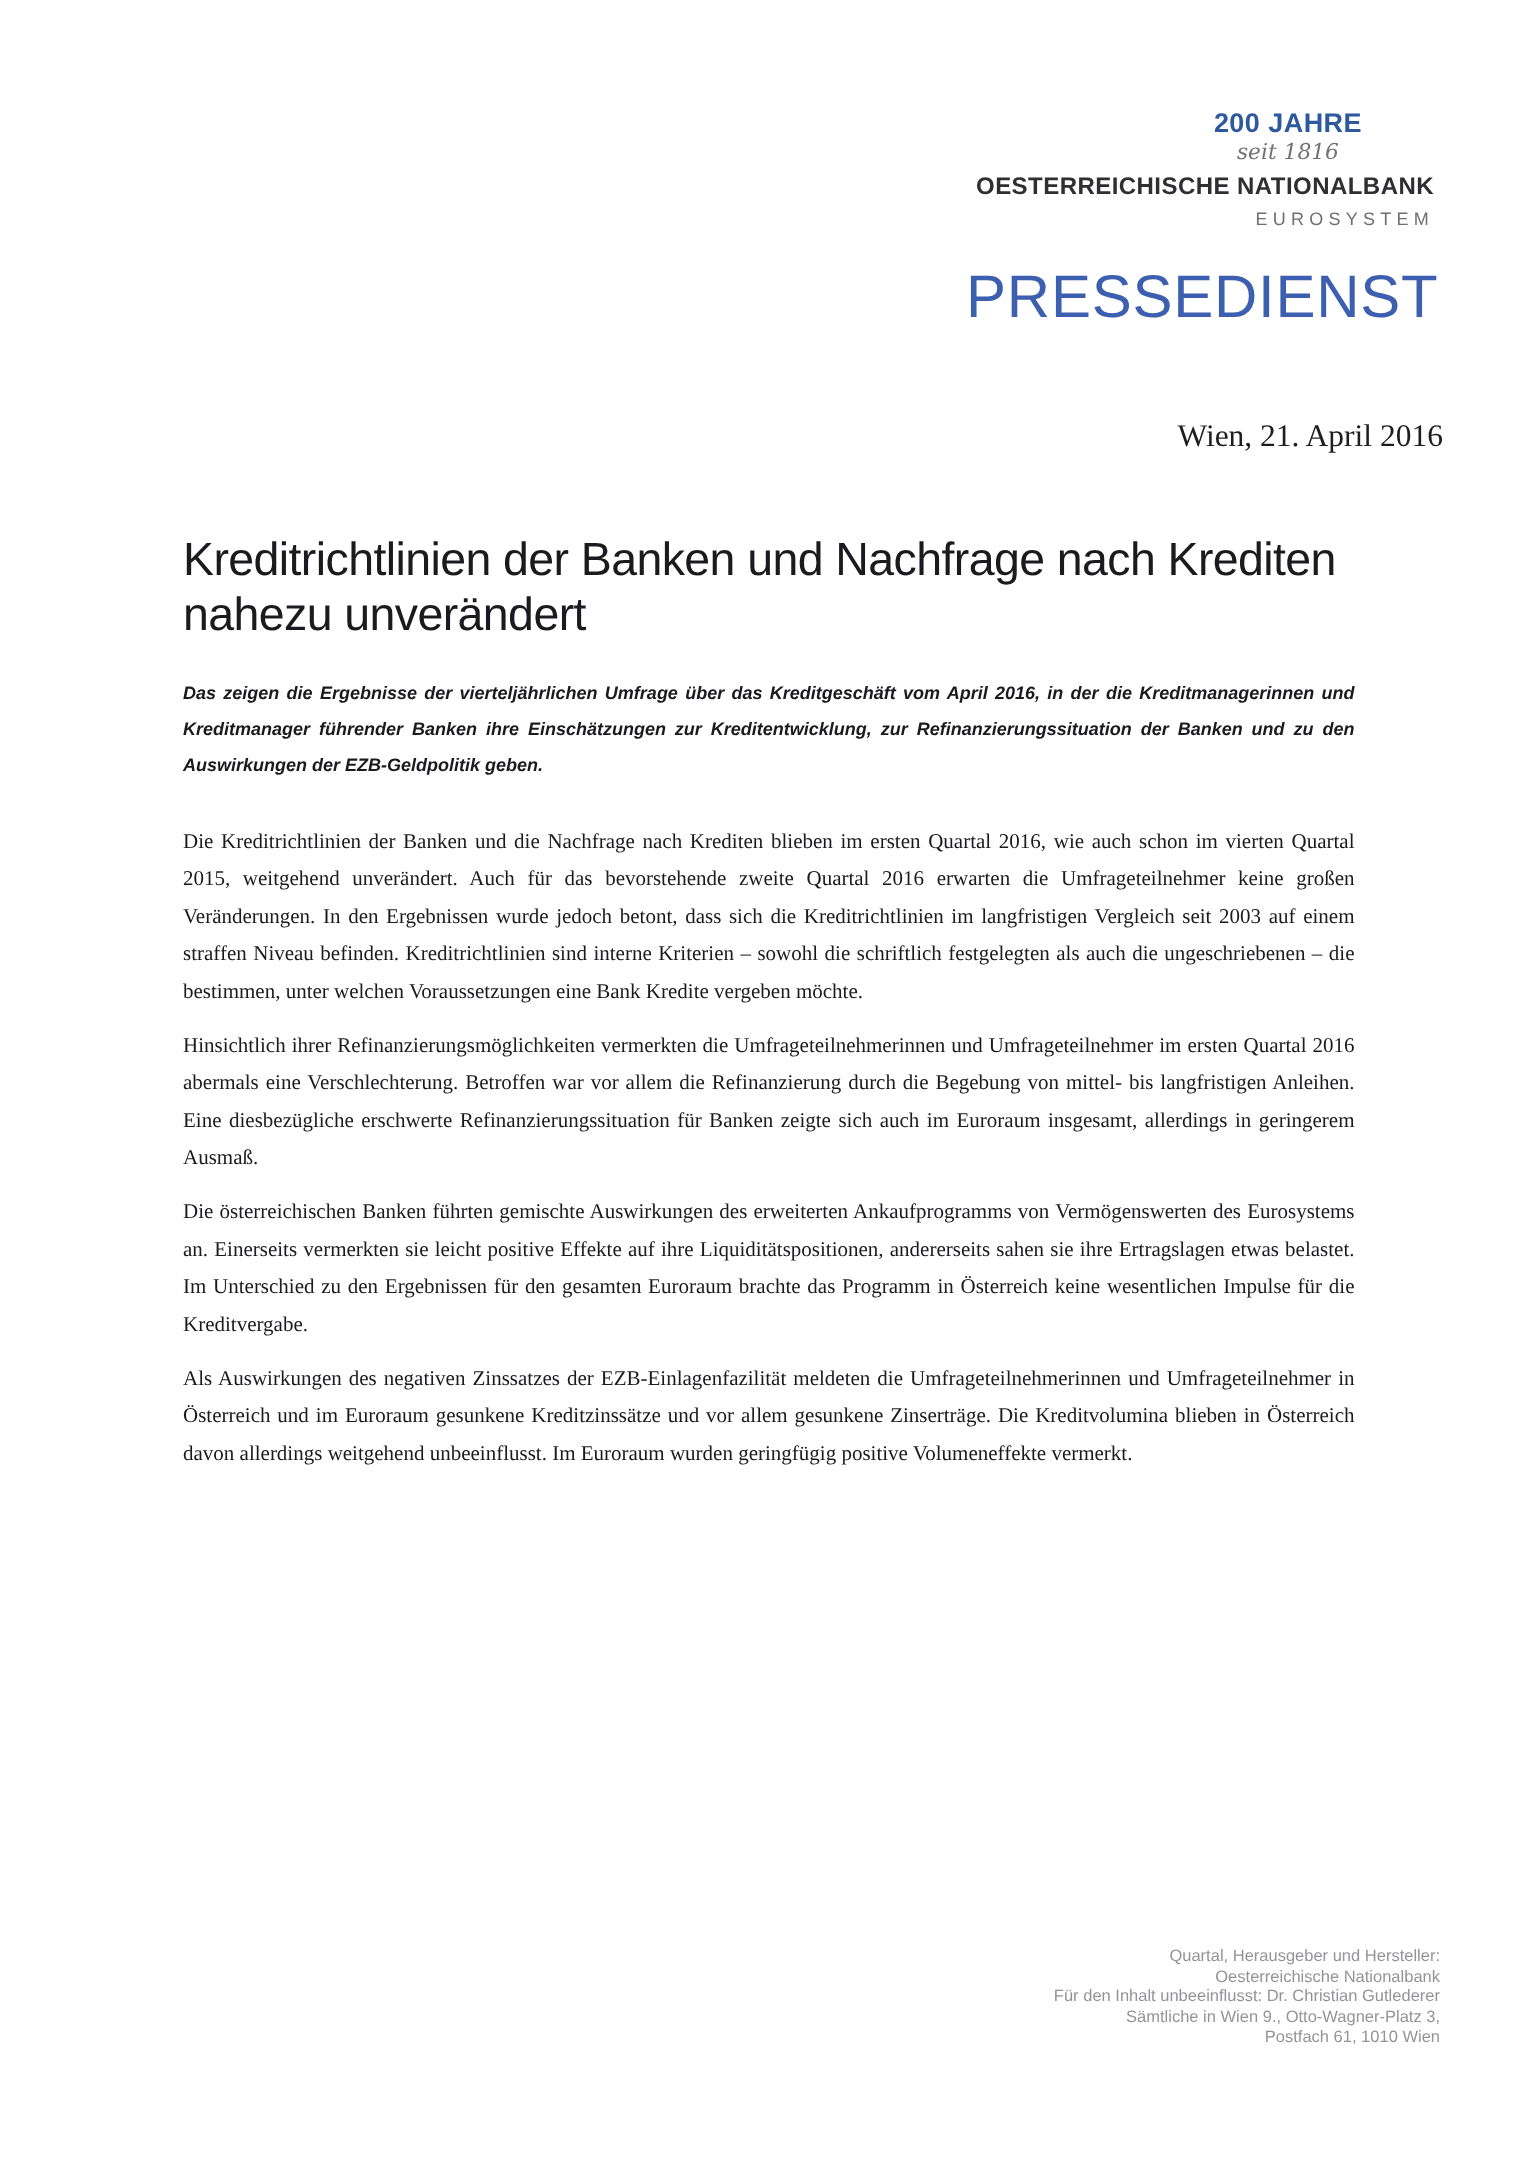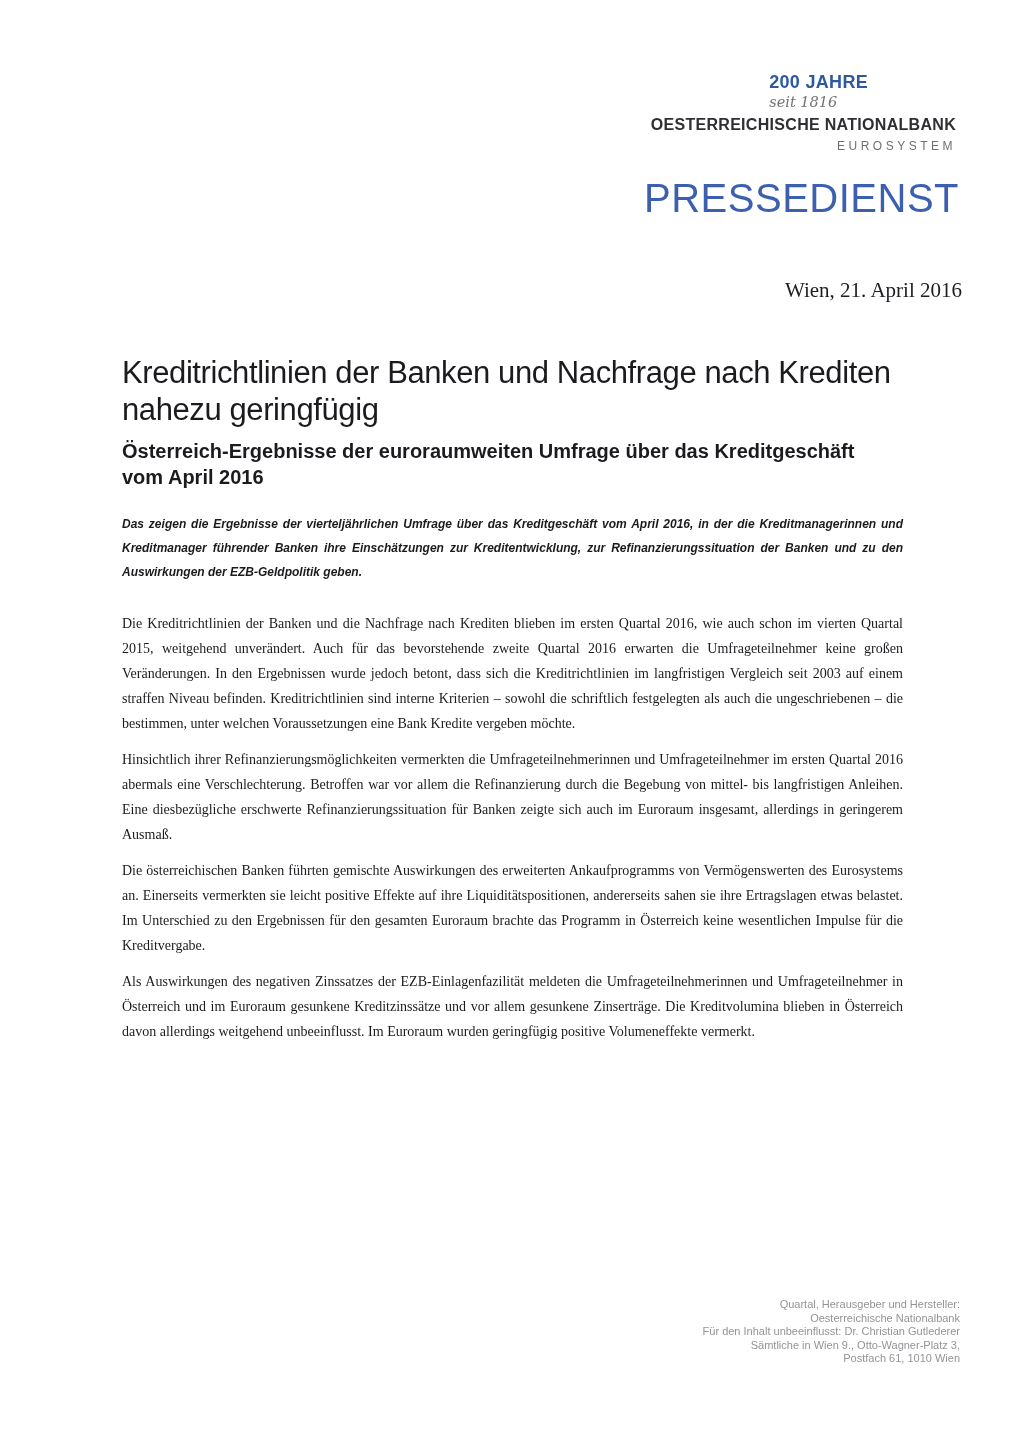--- a/index.html
+++ b/index.html
@@ -22,22 +22,22 @@
     right: 63px;
     display: flex;
     flex-direction: column;
     align-items: flex-end;
   }
   .logo-row {
     display: flex;
     align-items: flex-start;
   }
   .anniversary-block {
-    text-align: left;
-    margin-right: 88px;
+    text-align: center;
+    margin-right: 48px;
     padding-top: 12px;
   }
   .anniversary {
     font-size: 18px;
     font-weight: 700;
     letter-spacing: 0.3px;
     color: #2e5a9d;
   }
   .since {
     font-family: "DejaVu Serif", serif;
@@ -165,22 +165,21 @@
     </div>
     <div class="bank-name">OESTERREICHISCHE NATIONALBANK</div>
     <div class="eurosystem">EUROSYSTEM</div>
   </div>
 
   <div class="masthead">PRESSEDIENST</div>
 
   <div class="dateline">Wien, 21. April 2016</div>
 
   <main class="content">
-    <h1 class="title">Kreditrichtlinien der Banken und Nachfrage nach Krediten nahezu geringfügig</h1>
-    <h2 class="subtitle">Österreich-Ergebnisse der euroraumweiten Umfrage über das Kreditgeschäft vom April 2016</h2>
+    <h1 class="title">Kreditrichtlinien der Banken und Nachfrage nach Krediten nahezu unverändert</h1>
     <p class="lead">Das zeigen die Ergebnisse der vierteljährlichen Umfrage über das Kreditgeschäft vom April 2016, in der die Kreditmanagerinnen und Kreditmanager führender Banken ihre Einschätzungen zur Kreditentwicklung, zur Refinanzierungssituation der Banken und zu den Auswirkungen der EZB-Geldpolitik geben.</p>
     <p class="body-para">Die Kreditrichtlinien der Banken und die Nachfrage nach Krediten blieben im ersten Quartal 2016, wie auch schon im vierten Quartal 2015, weitgehend unverändert. Auch für das bevorstehende zweite Quartal 2016 erwarten die Umfrageteilnehmer keine großen Veränderungen. In den Ergebnissen wurde jedoch betont, dass sich die Kreditrichtlinien im langfristigen Vergleich seit 2003 auf einem straffen Niveau befinden. Kreditrichtlinien sind interne Kriterien – sowohl die schriftlich festgelegten als auch die ungeschriebenen – die bestimmen, unter welchen Voraussetzungen eine Bank Kredite vergeben möchte.</p>
     <p class="body-para">Hinsichtlich ihrer Refinanzierungsmöglichkeiten vermerkten die Umfrageteilnehmerinnen und Umfrageteilnehmer im ersten Quartal 2016 abermals eine Verschlechterung. Betroffen war vor allem die Refinanzierung durch die Begebung von mittel- bis langfristigen Anleihen. Eine diesbezügliche erschwerte Refinanzierungssituation für Banken zeigte sich auch im Euroraum insgesamt, allerdings in geringerem Ausmaß.</p>
     <p class="body-para">Die österreichischen Banken führten gemischte Auswirkungen des erweiterten Ankaufprogramms von Vermögenswerten des Eurosystems an. Einerseits vermerkten sie leicht positive Effekte auf ihre Liquiditätspositionen, andererseits sahen sie ihre Ertragslagen etwas belastet. Im Unterschied zu den Ergebnissen für den gesamten Euroraum brachte das Programm in Österreich keine wesentlichen Impulse für die Kreditvergabe.</p>
     <p class="body-para">Als Auswirkungen des negativen Zinssatzes der EZB-Einlagenfazilität meldeten die Umfrageteilnehmerinnen und Umfrageteilnehmer in Österreich und im Euroraum gesunkene Kreditzinssätze und vor allem gesunkene Zinserträge. Die Kreditvolumina blieben in Österreich davon allerdings weitgehend unbeeinflusst. Im Euroraum wurden geringfügig positive Volumeneffekte vermerkt.</p>
   </main>
 
   <footer class="footer">
     <div>Quartal, Herausgeber und Hersteller:</div>
     <div>Oesterreichische Nationalbank</div>

